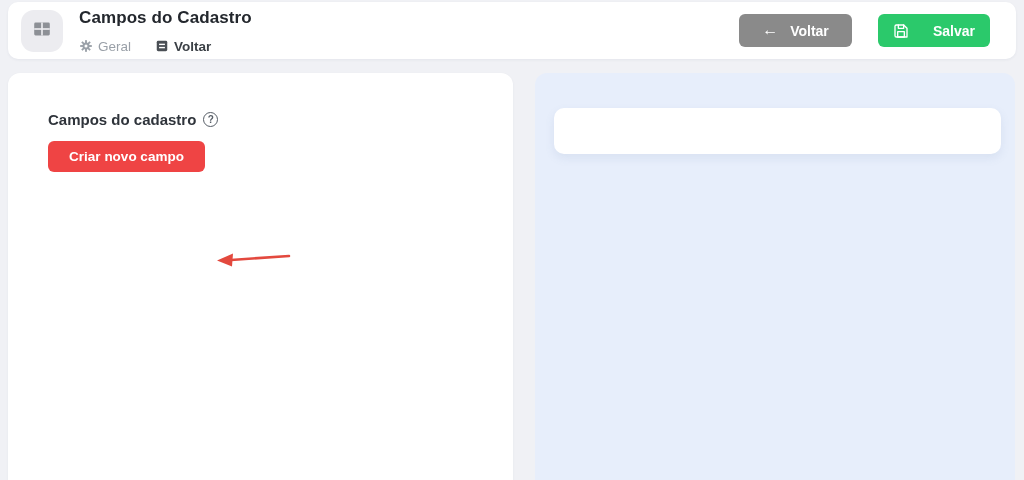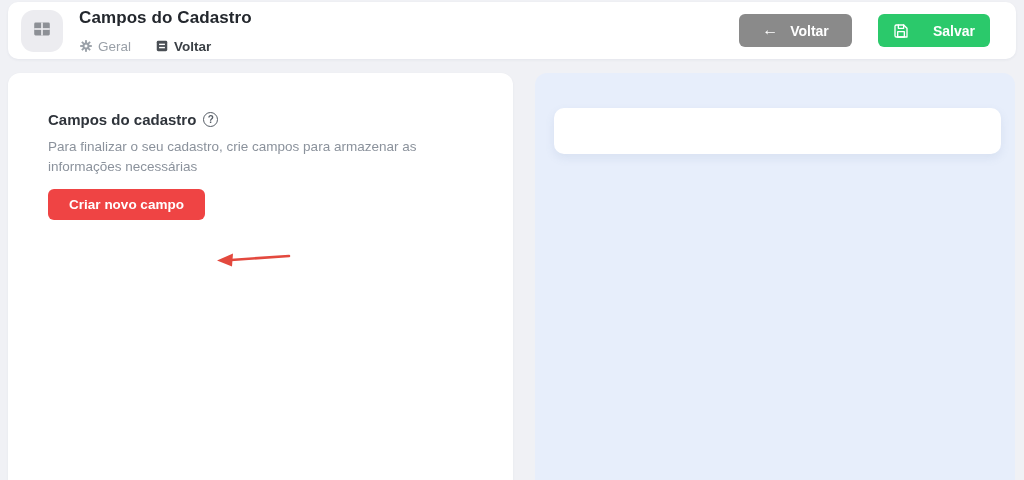--- a/index.html
+++ b/index.html
@@ -158,21 +158,20 @@
         <span>Salvar</span>
       </button>
     </div>
   </header>
 
   <section class="panel-left">
     <h2 class="section-heading">
       <span>Campos do cadastro</span>
       <span class="help-badge">?</span>
     </h2>
-    <p class="section-desc">Para finalizar o seu cadastro, crie campos para armazenar as informações necessárias</p>
     <button class="btn btn-blue">Criar novo campo</button>
 
     <span class="annotation-arrow">
       <svg width="80" height="20" viewBox="0 0 80 20">
         <line x1="74" y1="6" x2="16" y2="10" stroke="#e3493e" stroke-width="2.6" stroke-linecap="round"></line>
         <polygon points="2,10.5 18,3.5 17,16.5" fill="#e3493e"></polygon>
       </svg>
     </span>
   </section>
 

